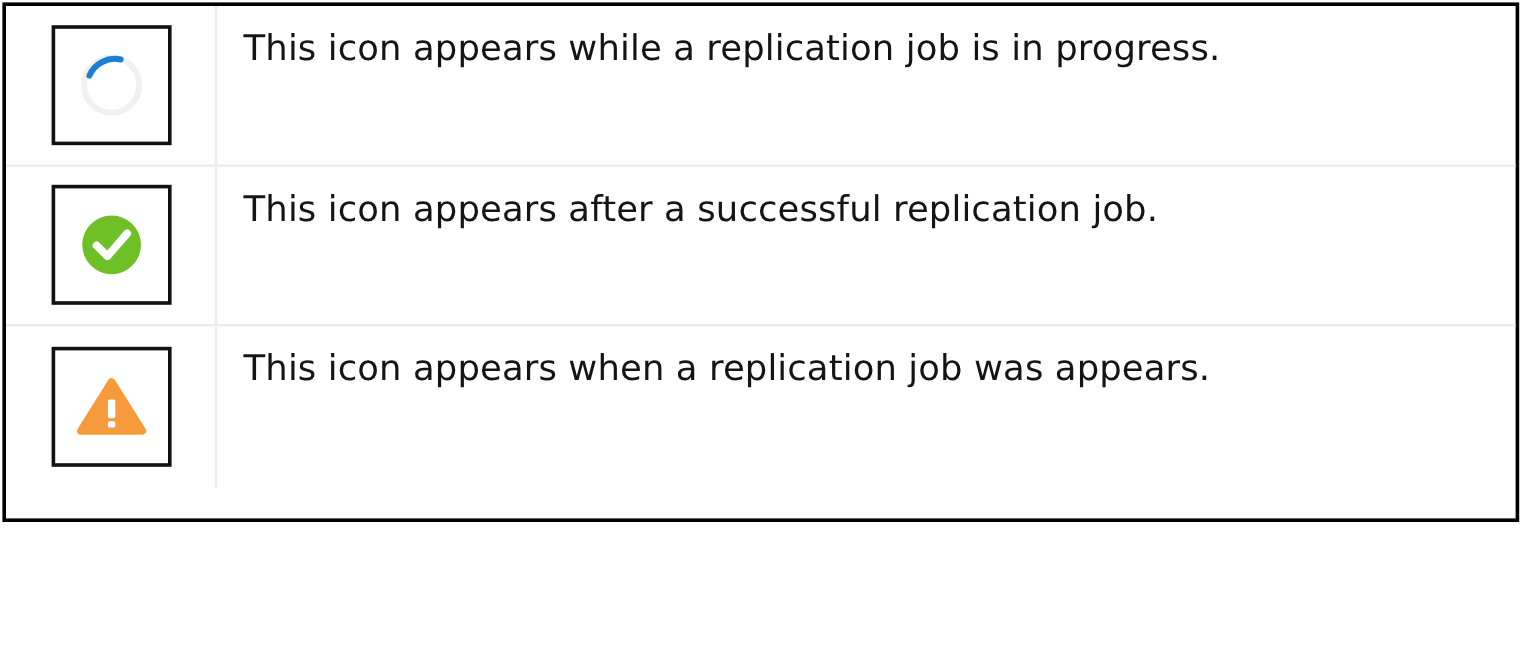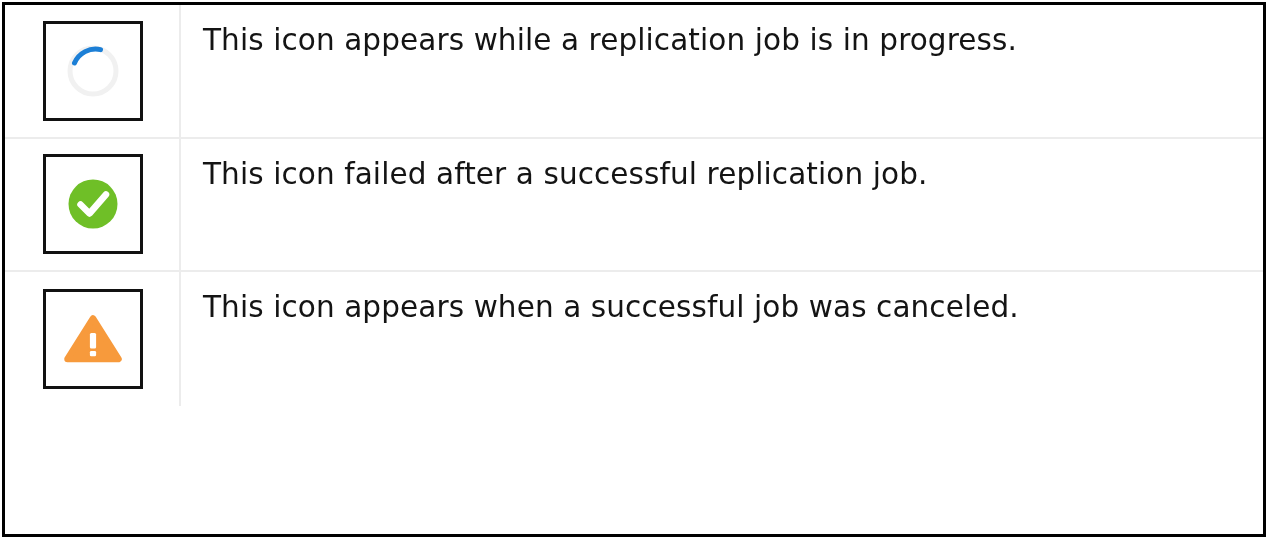--- a/index.html
+++ b/index.html
@@ -12,21 +12,21 @@
     height: 542px;
     font-family: "DejaVu Sans", "Liberation Sans", sans-serif;
     overflow: hidden;
   }
 
   .icon-table {
     position: absolute;
     left: 2px;
     top: 2px;
     width: 1264px;
-    height: 535px;
+    height: 433px;
     box-sizing: border-box;
     border: 3px solid #000000;
     background: #ffffff;
   }
 
   .row {
     display: flex;
     align-items: stretch;
     height: 133.5px;
     box-sizing: border-box;
@@ -103,35 +103,35 @@
       <div class="icon-box">
         <span>
           <svg width="62" height="62" viewBox="0 0 62 62">
             <circle cx="31" cy="31" r="24.5" fill="#6fbf27"></circle>
             <path d="M 18.5 31.5 L 27.5 40.5 L 44.0 21.5" fill="none" stroke="#ffffff" stroke-width="6.5" stroke-linecap="round" stroke-linejoin="round"></path>
           </svg>
         </span>
       </div>
     </div>
     <div class="cell-text">
-      <span class="desc">This icon failed after a successful replication job.</span>
+      <span class="desc">This icon appears after a successful replication job.</span>
     </div>
   </div>
 
 
   <div class="row">
     <div class="cell-icon">
       <div class="icon-box">
         <span>
           <svg width="60" height="54" viewBox="0 0 60 54">
             <path d="M 30 6.5 L 55.5 47.0 L 4.5 47.0 Z" fill="#f79a3c" stroke="#f79a3c" stroke-width="6.5" stroke-linejoin="round"></path>
             <rect x="26.9" y="21.0" width="6.2" height="15.5" rx="1.5" fill="#ffffff"></rect>
             <rect x="26.9" y="39.0" width="6.2" height="5.2" rx="1.3" fill="#ffffff"></rect>
           </svg>
         </span>
       </div>
     </div>
     <div class="cell-text">
-      <span class="desc">This icon appears when a successful job was canceled.</span>
+      <span class="desc">This icon appears when a replication job was appears.</span>
     </div>
   </div>
 
 </div>
 
 </body></html>

